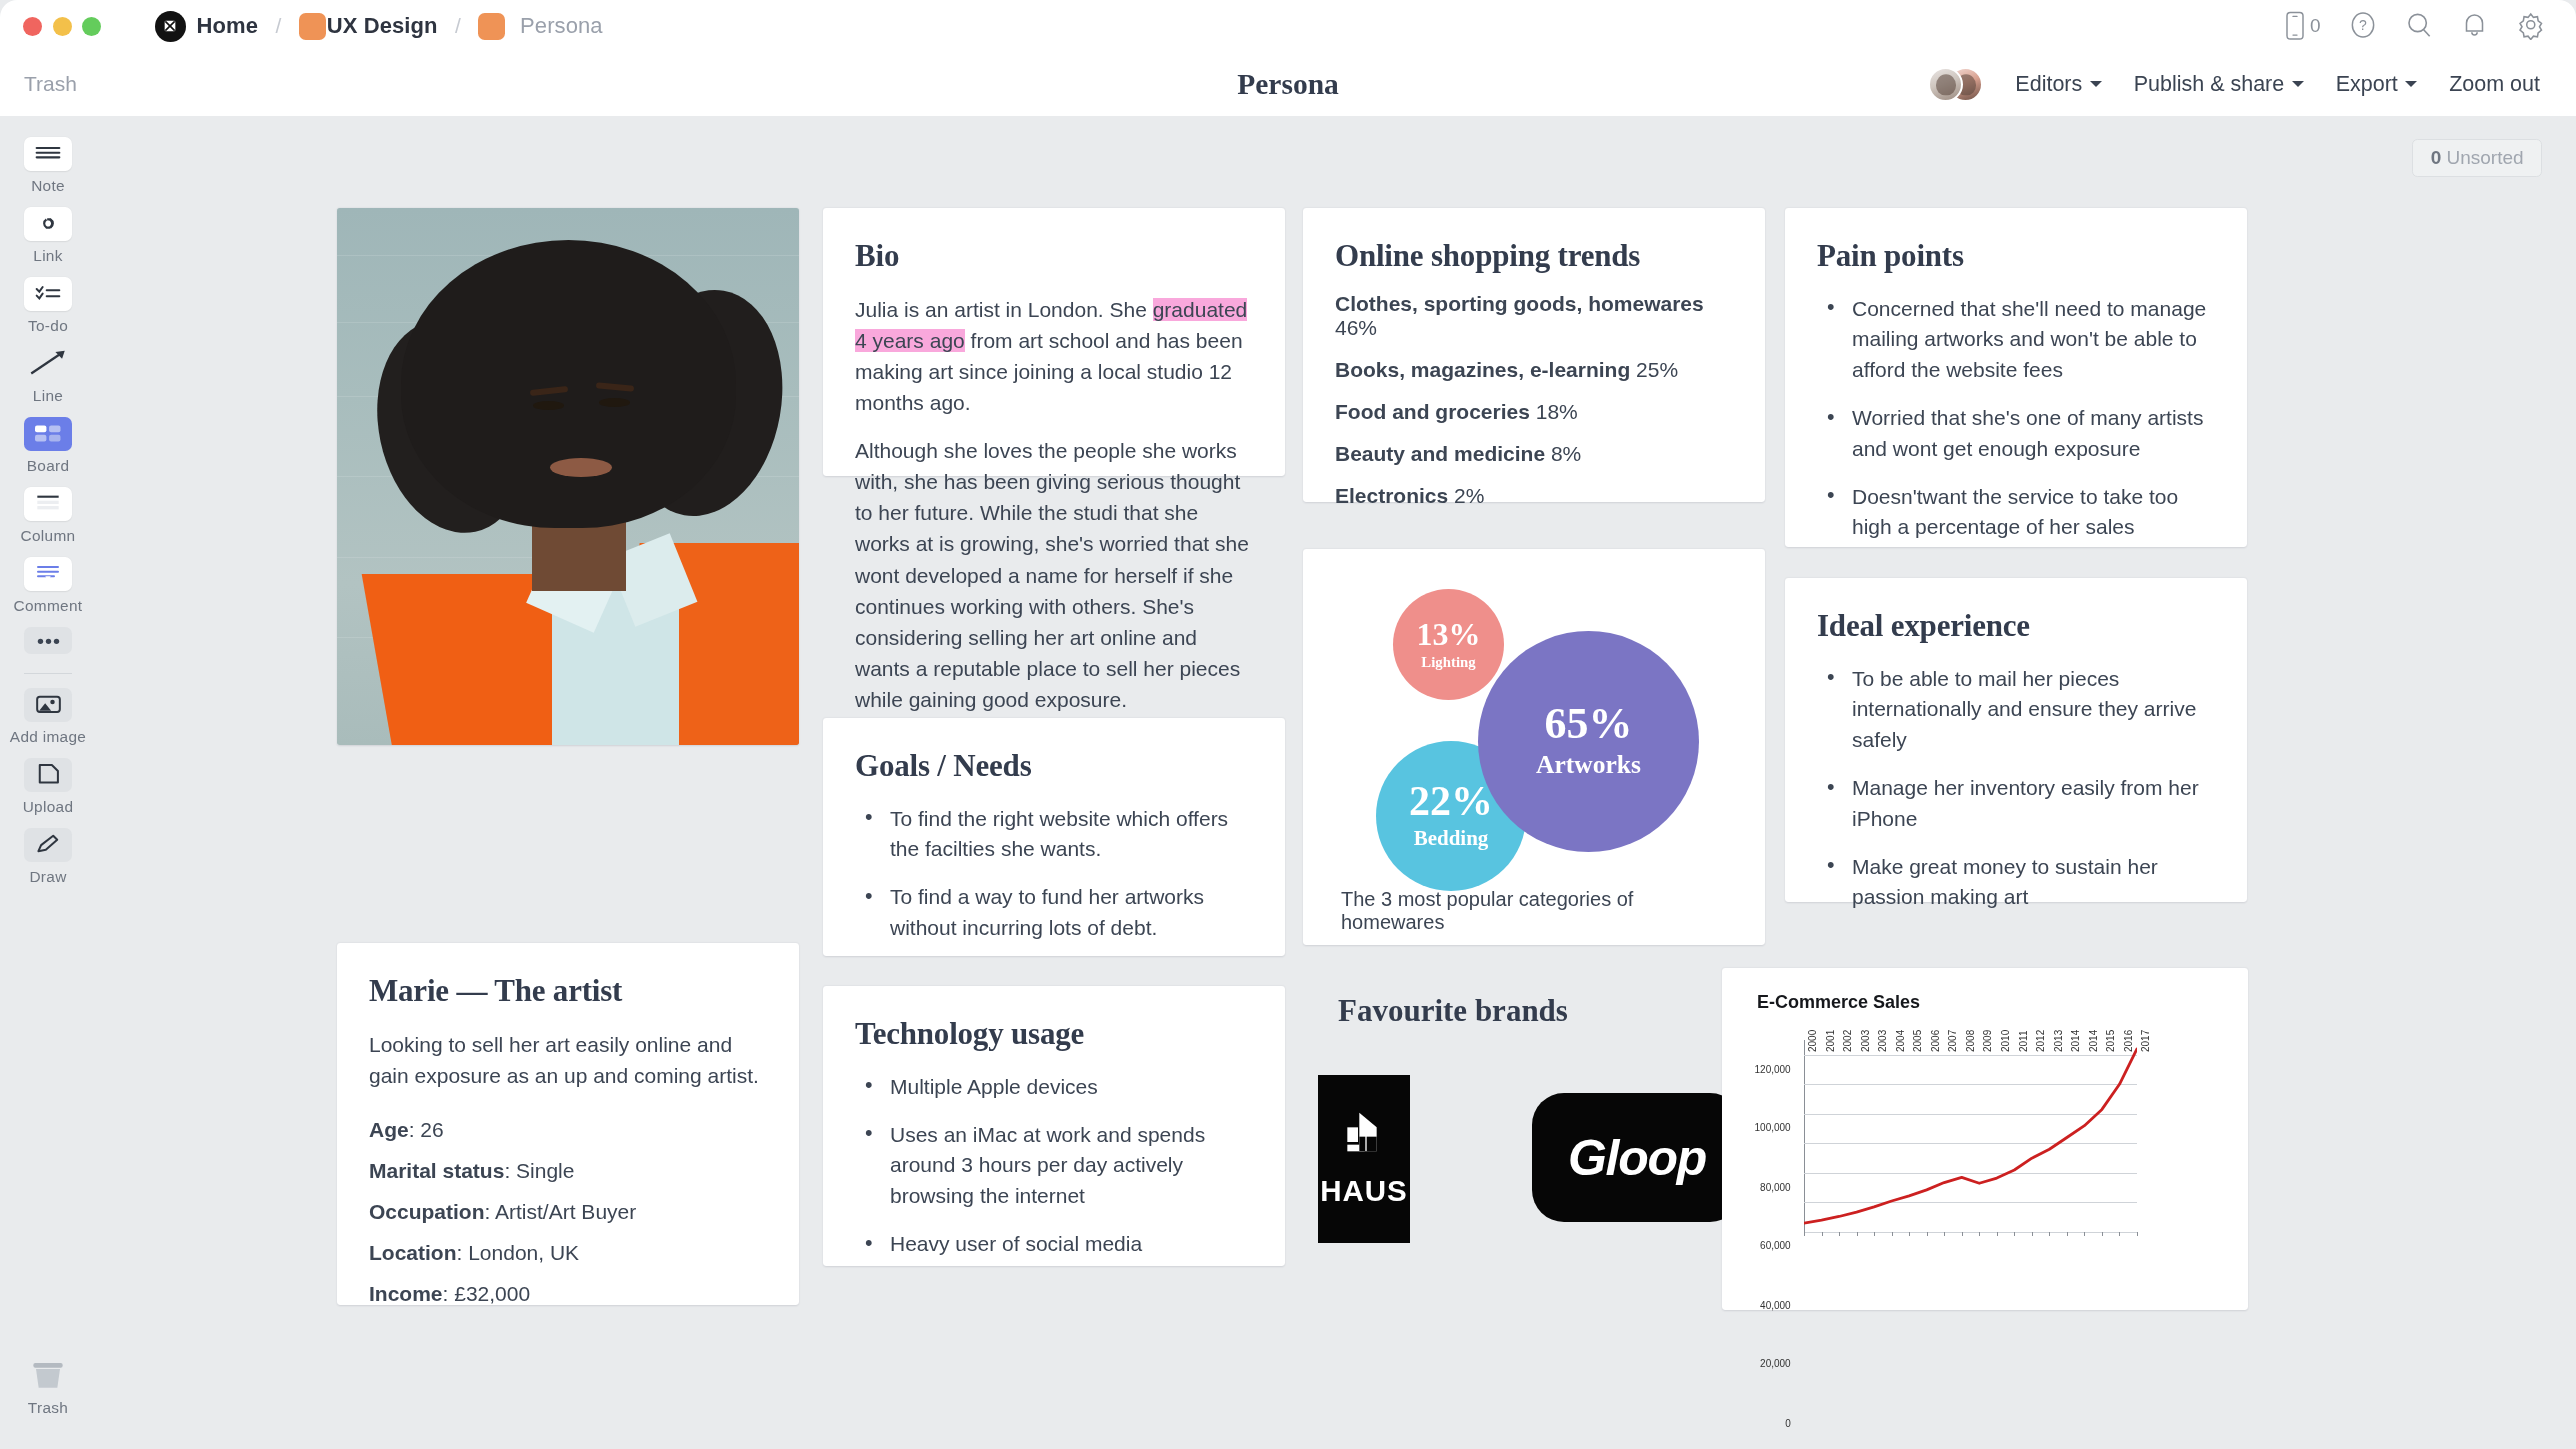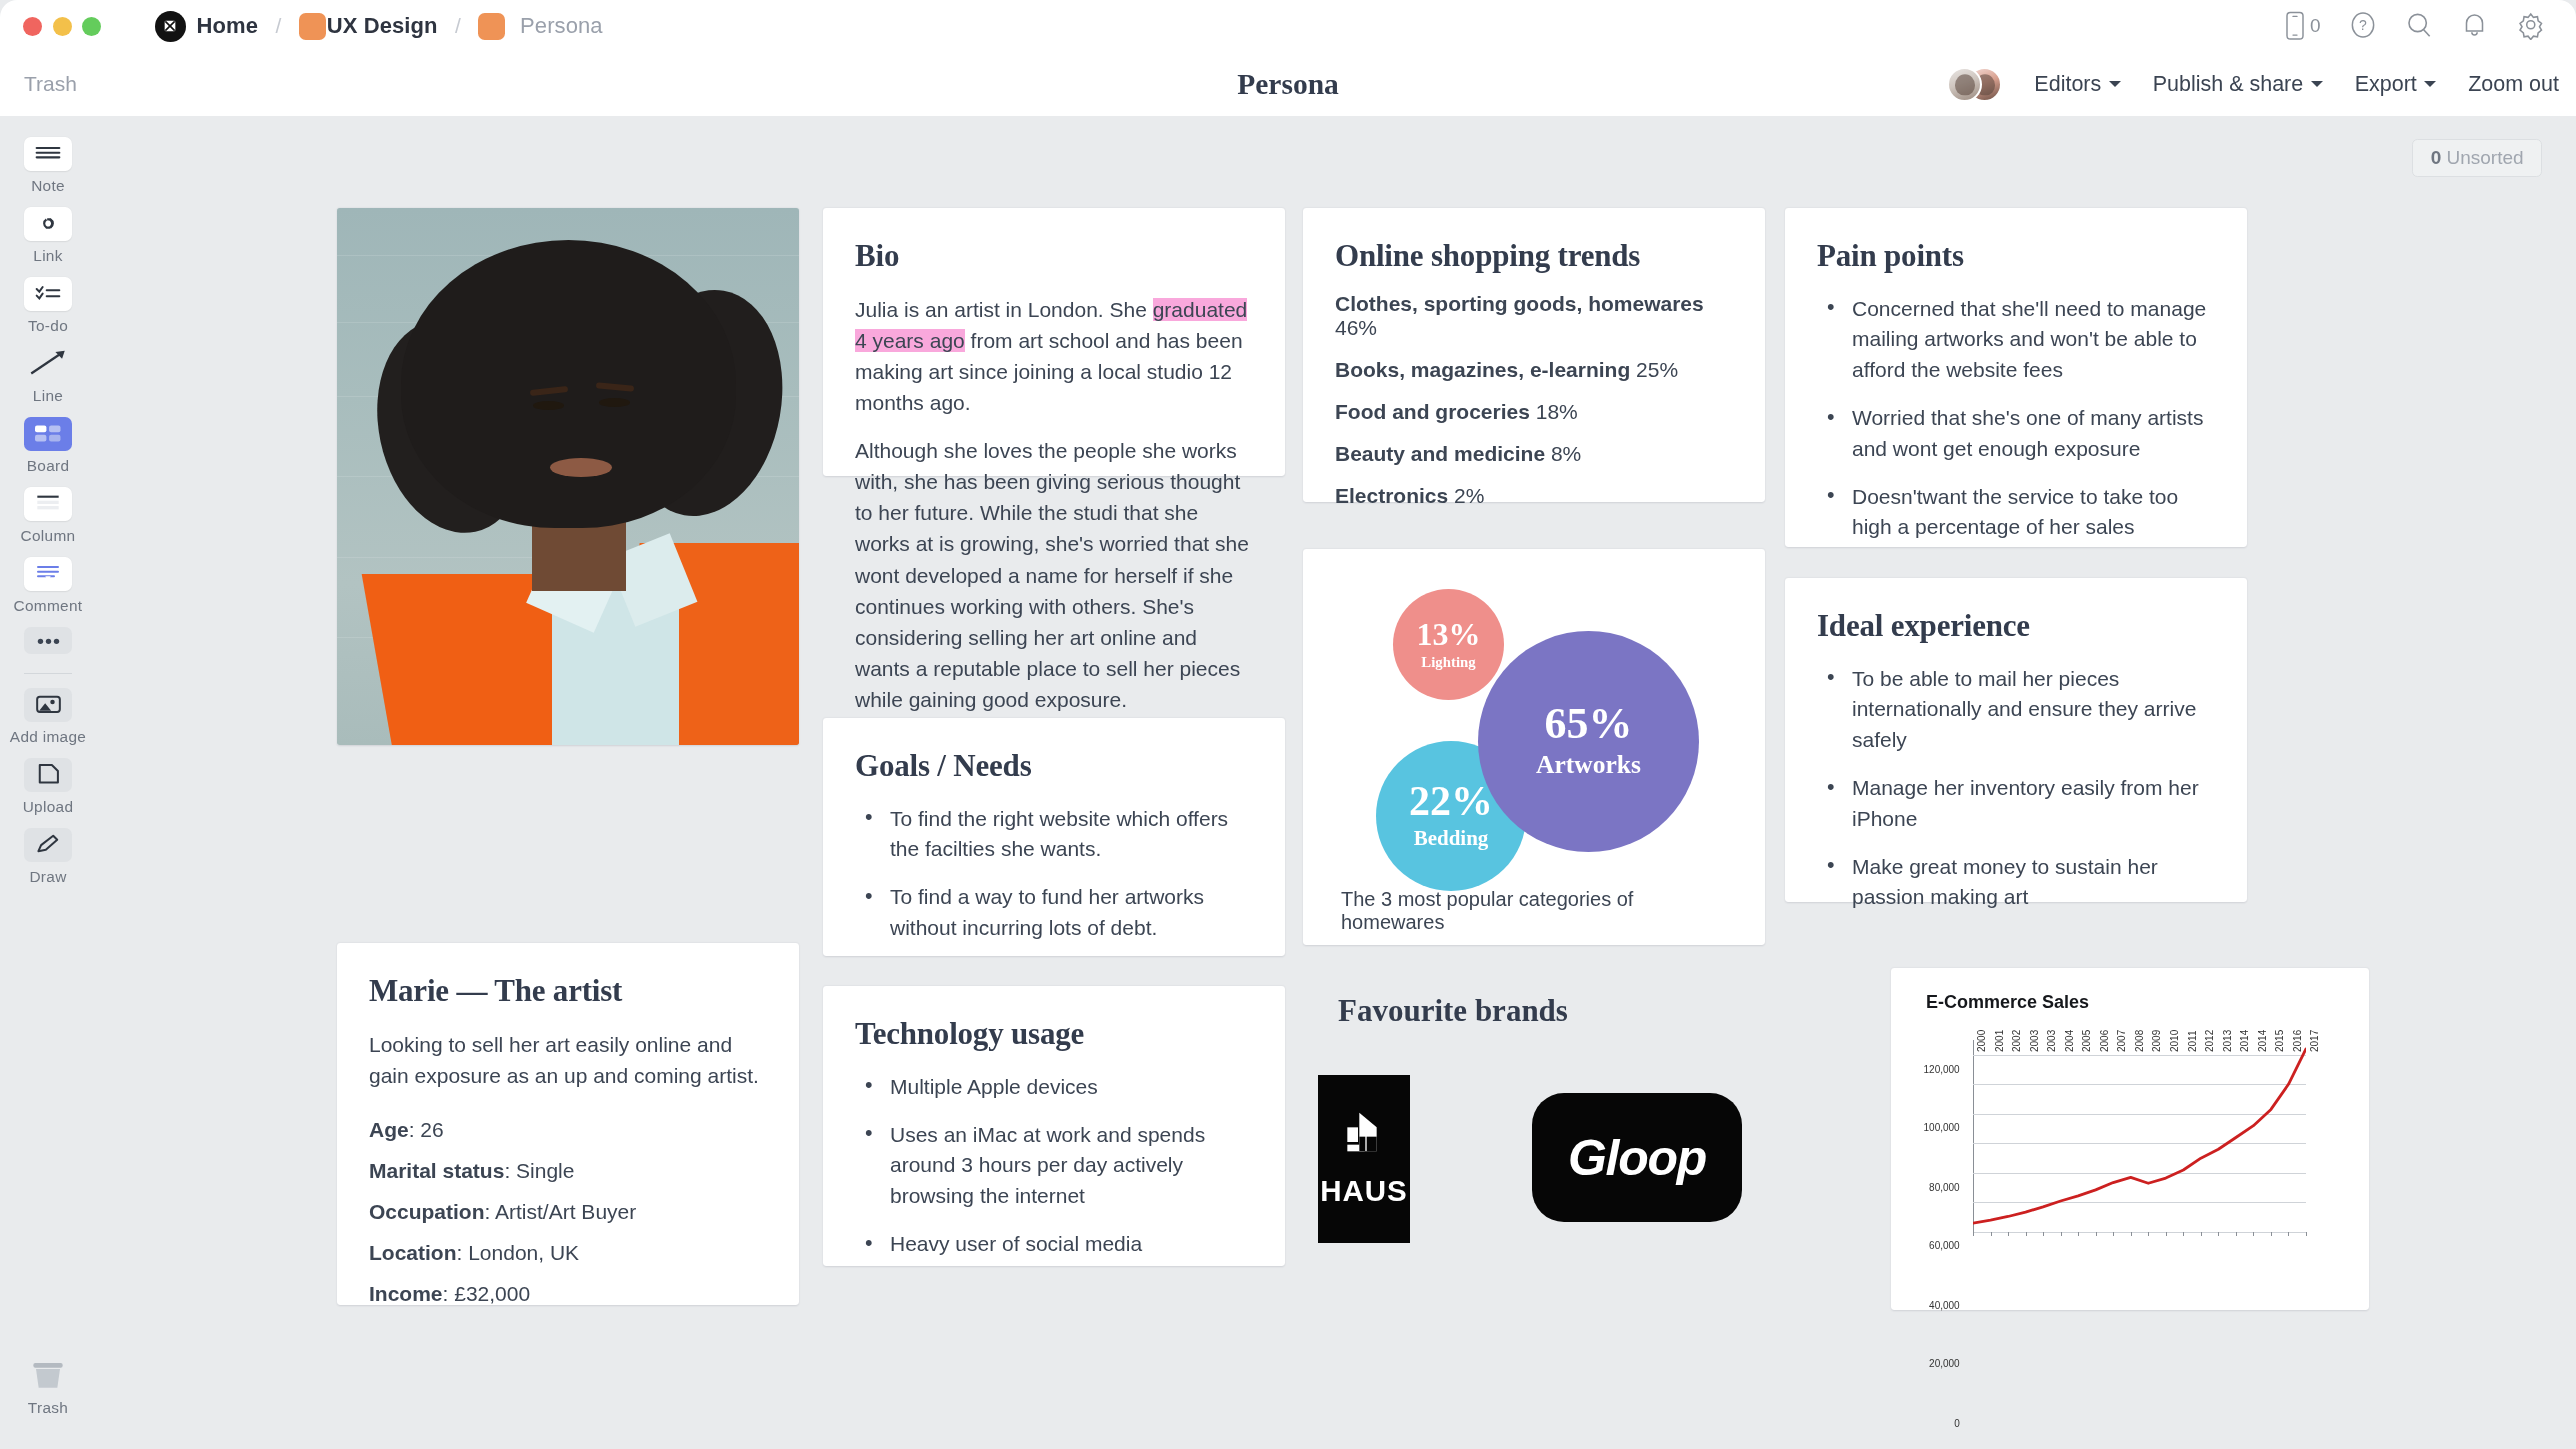--- a/index.html
+++ b/index.html
@@ -38,21 +38,21 @@
   
   #subbar {
     position: absolute; top: 52px; left: 0; width: 2576px; height: 64px;
     background: #fff; display: flex; align-items: center;
   }
   #saved { margin-left: 24px; font-size: 21px; color: #9aa0ab; }
   #doctitle {
     position: absolute; left: 0; right: 0; text-align: center;
     font-size: 29.5px; font-weight: 700; color: #333c4d;
   }
-  #subbar-right { margin-left: auto; display: flex; align-items: center; gap: 32px; margin-right: 17px; }
+  #subbar-right { margin-left: auto; display: flex; align-items: center; gap: 32px; margin-right: 36px; }
   .avatars { position: relative; width: 55px; height: 35px; }
   .av { position: absolute; top: 0; width: 35px; height: 35px; border-radius: 50%; border: 2px solid #fff; overflow:hidden;}
   .av1 { left: 0; background: linear-gradient(160deg,#e8e4e2 0%,#cfc6bf 45%,#9c8b80 100%); z-index:2;}
   .av2 { left: 20px; background: linear-gradient(160deg,#f3d9d3 0%,#d8a08f 45%,#6d5146 100%); z-index:1;}
   .av .face { position:absolute; left:50%; top:52%; transform:translate(-50%,-50%); width:20px;height:21.5px;border-radius:50% 50% 45% 45%; background:rgba(90,70,60,.55);}
   .menu-item { font-size: 21.5px; color: #3b4452; display: flex; align-items: center; gap: 7.4px; }
   .caret { width: 0; height: 0; border-left: 6px solid transparent; border-right: 6px solid transparent; border-top: 6.7px solid #3b4452; }
 
   
   #toolbar {
@@ -131,21 +131,21 @@
 
   
   #brands-title { position: absolute; left: 1338px; top: 993px; font-family: "Liberation Serif", serif; font-weight: 700; font-size: 31px; color: #333c4d; }
   .brand { position: absolute; background: #060606; display:flex; flex-direction:column; align-items:center; justify-content:center; }
   #brand-haus { left: 1318px; top: 1075px; width: 92px; height: 168px; }
   #brand-haus .hname { color:#fff; font-size: 29.5px; font-weight: 700; letter-spacing: 1px; margin-top: 10.7px; font-family:"Liberation Sans",sans-serif;}
   #brand-gloop { left: 1532px; top: 1093px; width: 210px; height: 129px; border-radius: 32px; }
   #brand-gloop .gname { color:#fff; font-size: 50px; font-style: italic; font-weight: 700; letter-spacing: -1.3px; font-family:"Liberation Sans",sans-serif;}
 
   
-  #chart-card { left: 1891px; top: 968px; width: 478px; height: 342px; }
+  #chart-card { left: 1722px; top: 968px; width: 526px; height: 342px; }
   #chart-title { position: absolute; left: 35px; top: 24px; font-size: 18px; font-weight: 700; color: #16181c; font-family:"Liberation Sans",sans-serif;}
   #plot { position: absolute; left: 82px; top: 72px; width: 333px; height: 192px; }
   .gline { position: absolute; left: 0; width: 100%; height: 0.7px; background: #cfd3d8; }
   .ytick { position: absolute; right: 104%; font-size: 10px; color: #333; transform: translateY(-52%); white-space: nowrap; }
   .xtick { position: absolute; top: 100%; font-size: 10px; color: #333; transform-origin: left top; transform: rotate(-90deg) translateX(-4px); white-space: nowrap; }
   .xmark { position: absolute; top: 100%; width: 0.7px; height: 4px; background: #8a8f96; }
   #yaxis { position: absolute; left: 0; top: 0; width: 0.7px; height: 100%; background: #8a8f96; }
   #xaxis { position: absolute; left: 0; top: 100%; width: 100%; height: 0.7px; background: #8a8f96; }
 </style>
 </head>

